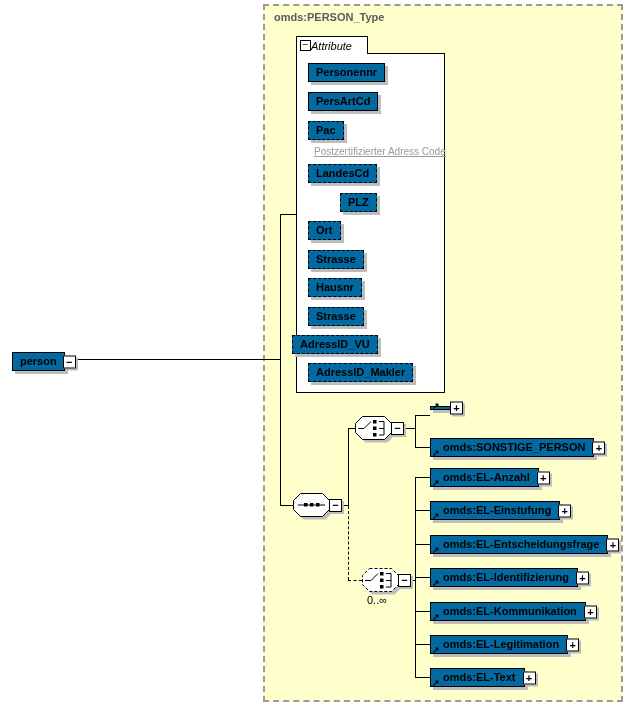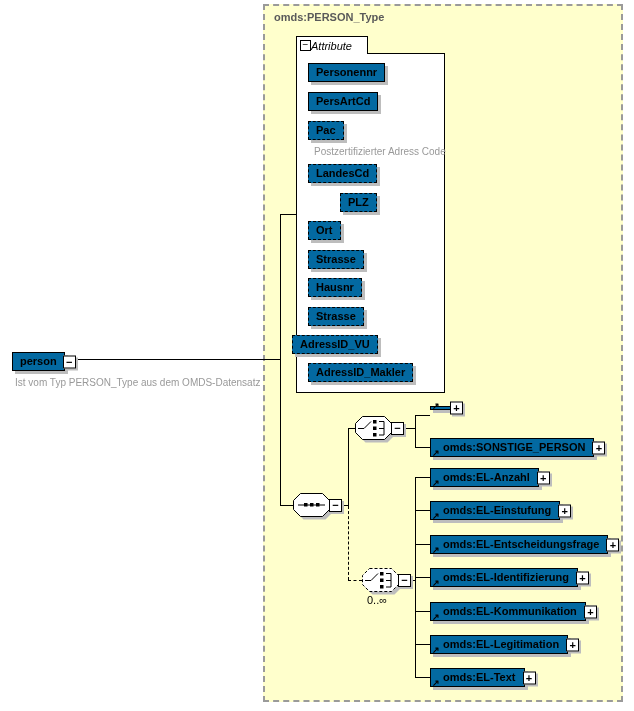--- a/index.html
+++ b/index.html
@@ -25,21 +25,21 @@
        box-shadow:3px 3px 0 #bdbdbd;z-index:2;}
   .dashedbox{border-style:dashed;}
   .elem{padding-left:12px;padding-right:8px;}
   .ref-arrow{position:absolute;left:1px;bottom:-2px;font-size:9px;line-height:9px;font-weight:bold;}
   
   .toggle{position:absolute;width:13px;height:13px;box-sizing:border-box;border:1px solid #000;
           background:#fff;font-size:11px;font-weight:bold;line-height:10px;text-align:center;
           z-index:4;box-shadow:2px 2px 0 #bdbdbd;}
   .attach{left:100%;top:50%;transform:translateY(-50%);margin-left:-1px;}
   
-  .ann{position:absolute;font-size:10px;color:#999;white-space:nowrap;z-index:2;}
+  .ann{position:absolute;font-size:10px;color:#999;white-space:nowrap;z-index:2;text-decoration:underline;}
   
   .hl{position:absolute;height:1px;background:#000;}
   .vl{position:absolute;width:1px;background:#000;}
   .hdash{position:absolute;height:0;border-top:1px dashed #000;}
   .vdash{position:absolute;width:0;border-left:1px dashed #000;}
   .octa{position:absolute;z-index:2;}
   .occ-label{position:absolute;font-size:11px;color:#000;white-space:nowrap;z-index:2;}
 </style>
 </head>
 <body>
@@ -88,21 +88,20 @@
   <div class="box dashedbox" style="left:308px;top:250px;">Strasse</div>
   <div class="box dashedbox" style="left:308px;top:278px;">Hausnr</div>
   <div class="box dashedbox" style="left:308px;top:307px;">Strasse</div>
   <div class="box dashedbox" style="left:292px;top:335px;">AdressID_VU</div>
   <div class="box dashedbox" style="left:308px;top:363px;">AdressID_Makler</div>
 
   <div class="box" style="left:12px;top:352px;">
     <span>person</span>
     <span class="toggle attach">−</span>
   </div>
-  <div class="ann" style="left:15px;top:377px;">Ist vom Typ PERSON_Type aus dem OMDS-Datensatz</div>
 
   <svg class="octa" style="left:293px;top:493px;" width="41" height="28">
     <polygon points="10.5,3.5 32.5,3.5 39.5,10.5 39.5,19.5 32.5,26.5 10.5,26.5 3.5,19.5 3.5,10.5" fill="#bdbdbd"></polygon>
     <polygon points="7.5,0.5 29.5,0.5 36.5,7.5 36.5,16.5 29.5,23.5 7.5,23.5 0.5,16.5 0.5,7.5" fill="#fff" stroke="#000"></polygon>
     <line x1="5" y1="12" x2="32" y2="12" stroke="#000"></line>
     <rect x="11" y="10" width="3.5" height="3.5" fill="#000"></rect>
     <rect x="17" y="10" width="3.5" height="3.5" fill="#000"></rect>
     <rect x="23" y="10" width="3.5" height="3.5" fill="#000"></rect>
   </svg>
   <span class="toggle" style="left:329px;top:499px;">−</span>

